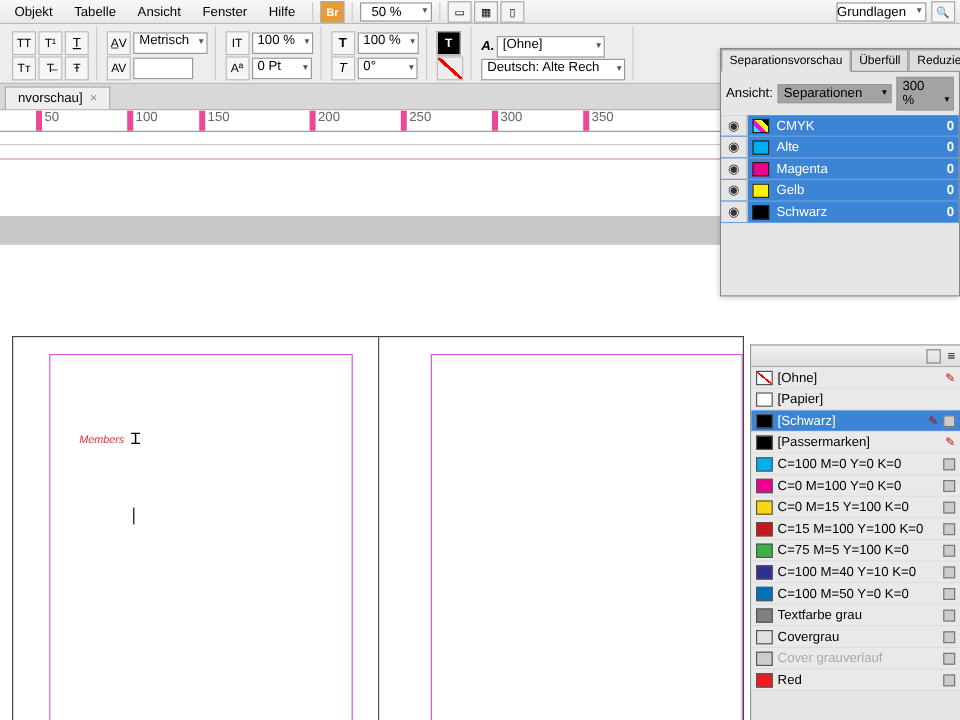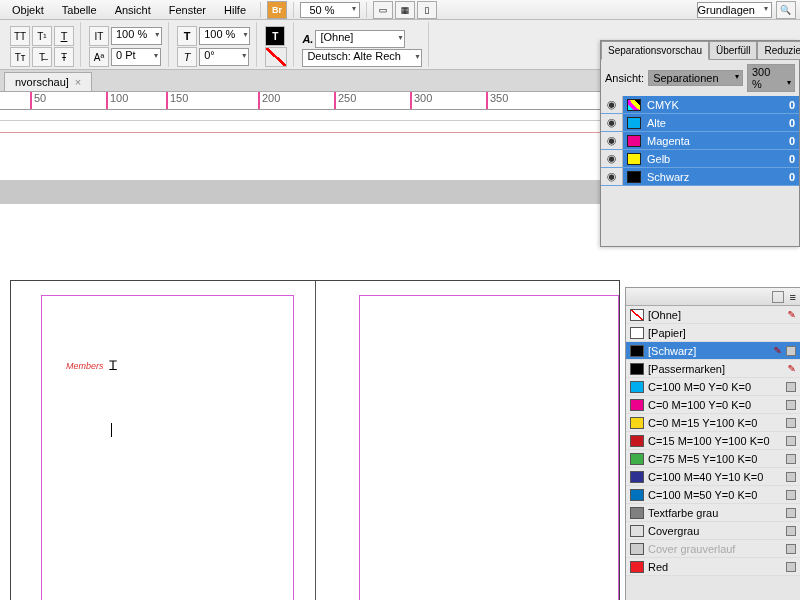--- a/index.html
+++ b/index.html
@@ -21,21 +21,21 @@
 .tinput { height: 18px; border: 1px solid #999; background: #fff; padding: 0 3px; width: 50px; }
 .tselect { height: 18px; border: 1px solid #999; background: #fff; padding: 0 14px 0 4px; position: relative; min-width: 60px; }
 .tselect::after { content: "▾"; position: absolute; right: 2px; top: 2px; font-size: 8px; color: #555; }
 .redline { width: 22px; height: 20px; border: 1px solid #bbb; background: linear-gradient(to top right, transparent 45%, red 45%, red 55%, transparent 55%); }
 
 .tabbar { height: 22px; background: #d8d8d8; border-bottom: 1px solid #aaa; display: flex; align-items: flex-end; padding-left: 4px; }
 .tab { background: #eee; border: 1px solid #aaa; border-bottom: none; padding: 3px 10px; display: flex; gap: 6px; align-items: center; }
 .tab .x { color: #888; cursor: pointer; }
 
 .ruler { height: 18px; background: #fff; border-bottom: 1px solid #999; position: relative; overflow: hidden; font-size: 9px; color: #666; }
-.ruler .tick { position: absolute; top: 0; height: 18px; border-left: 2px solid #ec4899; padding-left: 2px; }
+.ruler .tick { position: absolute; top: 0; height: 18px; border-left: 5px solid #ec4899; padding-left: 2px; }
 
 .canvas-area { position: absolute; top: 110px; left: 0; right: 0; bottom: 0; background: #fff; }
 .greyband { position: absolute; top: 70px; left: 0; right: 0; height: 24px; background: #c8c8c8; }
 .thinline { position: absolute; left: 0; right: 0; height: 1px; background: #ccc; }
 .spread { position: absolute; top: 170px; left: 10px; right: 180px; bottom: -60px; border: 1px solid #444; background: #fff; }
 .spread .divider { position: absolute; left: 50%; top: 0; bottom: 0; width: 1px; background: #555; }
 .margin { position: absolute; border: 1px solid #d65bd6; }
 .margin.left { top: 14px; left: 30px; width: 253px; bottom: -200px; }
 .margin.right { top: 14px; left: 348px; width: 260px; bottom: -200px; }
 .sample-text { position: absolute; top: 80px; left: 55px; color: #d33; font-size: 9px; font-style: italic; }
@@ -104,20 +104,30 @@
         </span>
       </div>
     <div class="trow">
         <span class="tbtn">Tᴛ</span>
         <span class="tbtn">T̶</span>
         <span class="tbtn">Ŧ</span>
       </div>
   </div>
   <div class="tgroup">
     <div class="trow">
+        <span class="tbtn">A̲V</span>
+        <span class="tselect">Metrisch</span>
+      </div>
+    <div class="trow">
+        <span class="tbtn">AV</span>
+        <input class="tinput" value="" style="">
+      </div>
+  </div>
+  <div class="tgroup">
+    <div class="trow">
         <span class="tbtn">IT</span>
         <span class="tselect" style="min-width:50px">100 %</span>
       </div>
     <div class="trow">
         <span class="tbtn">Aª</span>
         <span class="tselect" style="min-width:50px">0 Pt</span>
       </div>
   </div>
   <div class="tgroup">
     <div class="trow">

